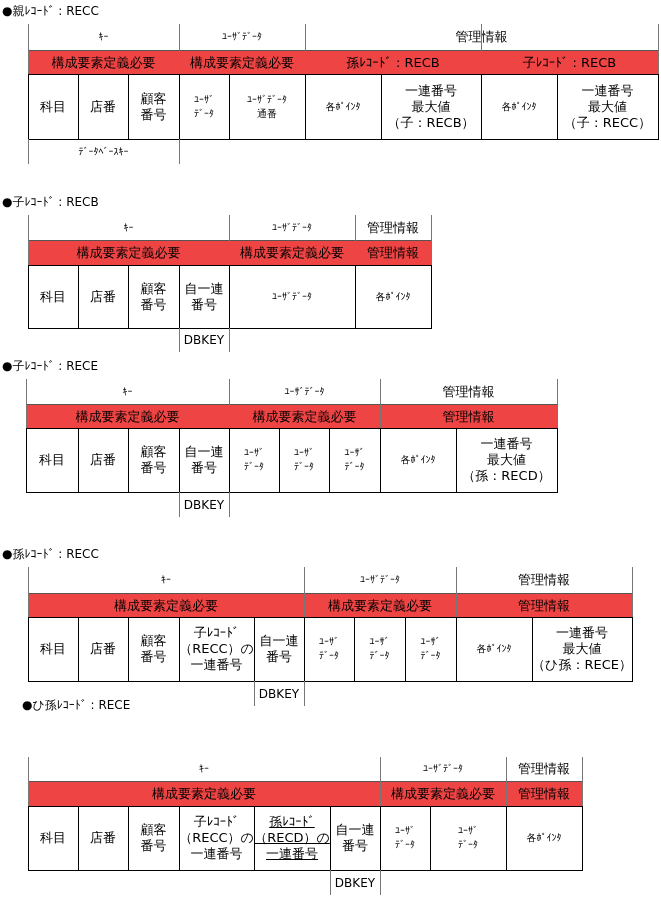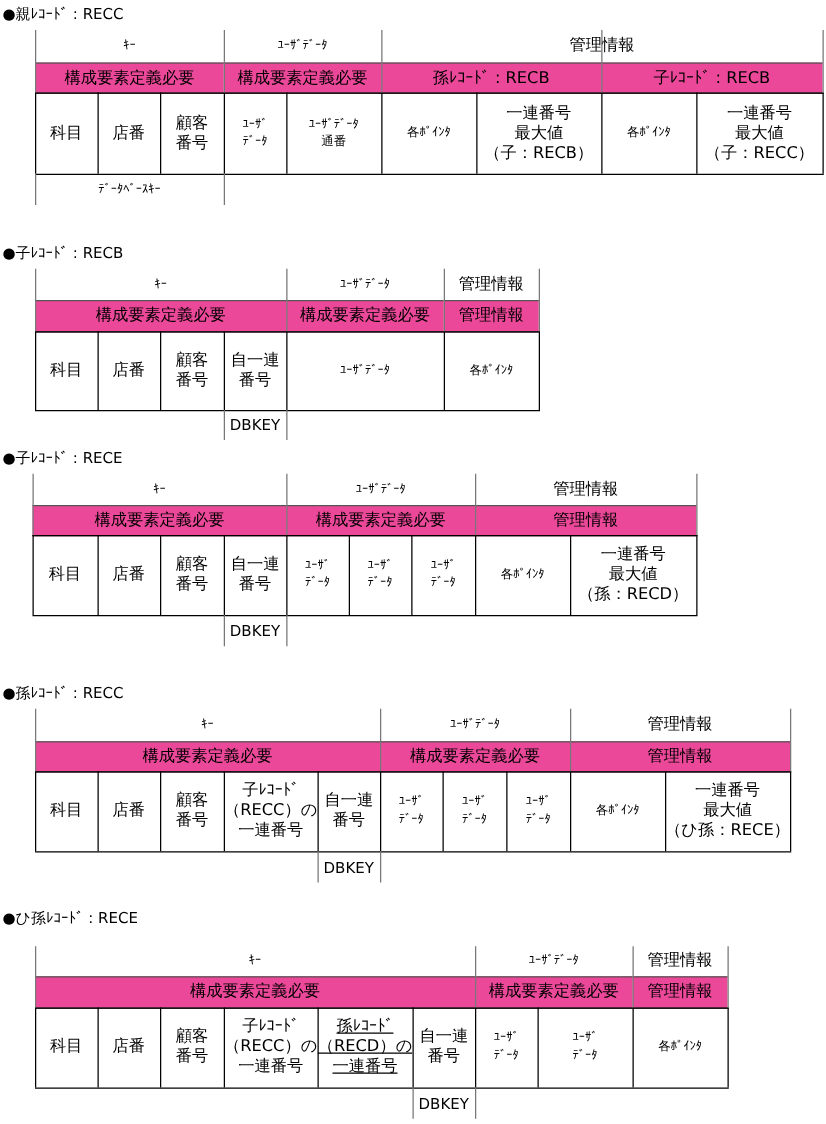--- a/index.html
+++ b/index.html
@@ -2,21 +2,21 @@
 <html><head>
 <meta charset="utf-8">
 <style>
   html, body { margin:0; padding:0; background:#ffffff; }
   body { width:661px; height:899px; position:relative; overflow:hidden;
          font-family: "DejaVu Sans", "Liberation Sans", sans-serif; color:#000; }
   .title { position:absolute; left:2px; font-size:12px; line-height:14px; white-space:nowrap; }
   .cell { position:absolute; box-sizing:border-box; display:flex; align-items:center; justify-content:center;
           text-align:center; font-size:13px; line-height:16px; white-space:pre-line; }
   .hdr { background:#ffffff; }
-  .band { background:#ec4899; border-top:1px solid #555; border-bottom:1px solid #555;text-align:center; }
+  .band { background:#ef4444; border-top:1px solid #555; border-bottom:1px solid #555;text-align:center; }
   .small { font-size:10px; line-height:14px; }
   .vline { position:absolute; width:1px; background:#000; }
   .vgrey { position:absolute; width:1px; background:#777; }
   .hline { position:absolute; height:1px; background:#000; }
 </style>
 </head>
 <body>
 
 <div id="diagram">
     <div class="title" style="top: 4px;">●親ﾚｺｰﾄﾞ : RECC</div>
@@ -175,21 +175,21 @@
     <div class="vline" style="left: 405px; top: 617px; height: 64px;"></div>
     <div class="vline" style="left: 456px; top: 617px; height: 64px;"></div>
     <div class="vline" style="left: 532px; top: 617px; height: 64px;"></div>
     <div class="vline" style="left: 632px; top: 617px; height: 64px;"></div>
     <div class="vgrey" style="left: 28px; top: 567px; height: 50px;"></div>
     <div class="vgrey" style="left: 304px; top: 567px; height: 50px;"></div>
     <div class="vgrey" style="left: 456px; top: 567px; height: 50px;"></div>
     <div class="vgrey" style="left: 632px; top: 567px; height: 50px;"></div>
     <div class="vgrey" style="left: 254px; top: 681px; height: 25px;"></div>
     <div class="vgrey" style="left: 304px; top: 681px; height: 25px;"></div>
-    <div class="title" style="top: 727px;">●ひ孫ﾚｺｰﾄﾞ : RECE</div>
+    <div class="title" style="top: 698px; margin-left: 20px;">●ひ孫ﾚｺｰﾄﾞ : RECE</div>
     <div class="cell hdr small" style="left: 28px; top: 757px; width: 352px; height: 24px;">ｷｰ</div>
     <div class="cell hdr small" style="left: 380px; top: 757px; width: 126px; height: 24px;">ﾕｰｻﾞﾃﾞｰﾀ</div>
     <div class="cell hdr " style="left: 506px; top: 757px; width: 76px; height: 24px;">管理情報</div>
     <div class="cell band" style="left: 28px; top: 781px; width: 352px; height: 26px;">構成要素定義必要</div>
     <div class="cell band" style="left: 380px; top: 781px; width: 126px; height: 26px;">構成要素定義必要</div>
     <div class="cell band" style="left: 506px; top: 781px; width: 76px; height: 26px;">管理情報</div>
     <div class="cell" style="left: 28px; top: 806px; width: 50px; height: 64px;">科目</div>
     <div class="cell" style="left: 78px; top: 806px; width: 50px; height: 64px;">店番</div>
     <div class="cell" style="left: 128px; top: 806px; width: 51px; height: 64px;">顧客
 番号</div>

